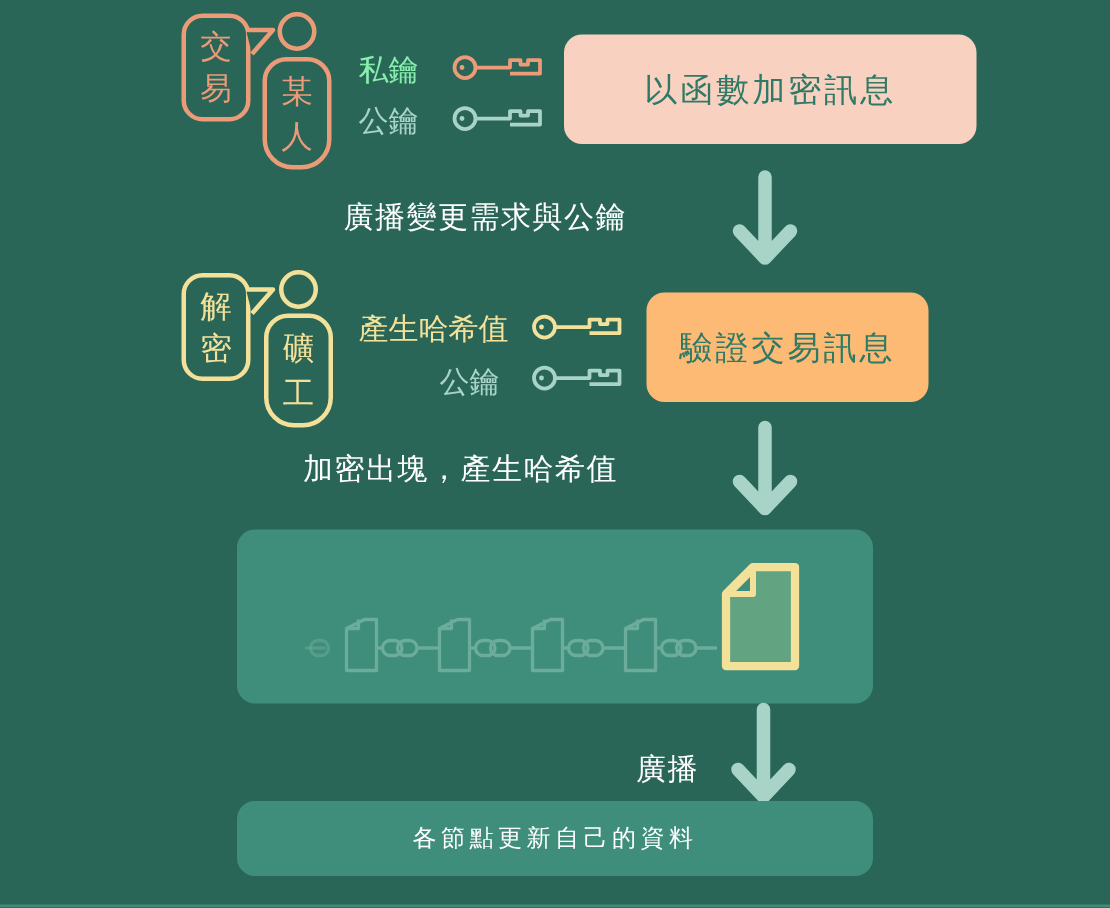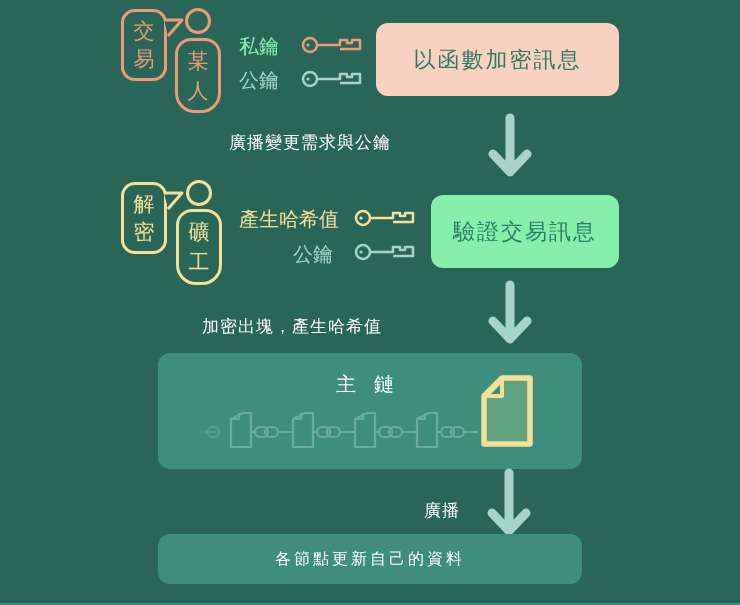--- a/index.html
+++ b/index.html
@@ -23,21 +23,21 @@
     border-radius:16px 16px 20px 20px;
     display:flex; flex-direction:column; align-items:center; justify-content:center;
     font-size:21px; line-height:30px;
   }
   .key-label { position:absolute; font-size:20px; white-space:nowrap; }
   .pill {
     position:absolute; box-sizing:border-box; border-radius:12px;
     display:flex; align-items:center; justify-content:center;
     font-size:22px; color:#2f7a66; letter-spacing:2px;
   }
-  .step-text { position:absolute; color:#ffffff; font-size:17px; letter-spacing:1px; white-space:nowrap; }
+  .step-text { position:absolute; color:#ffffff; font-size:20px; letter-spacing:1px; white-space:nowrap; }
   .arrow { position:absolute; }
   .panel {
     position:absolute; box-sizing:border-box; background:#3f8e7b; border-radius:12px;
   }
   .chain-title { position:absolute; color:#ffffff; font-size:20px; letter-spacing:18px; }
   .final-label { color:#ffffff; font-size:16px; letter-spacing:3px; }
   .bottom-line { position:absolute; left:0; right:0; bottom:0; height:2px; background:#3e8c7a; }
 </style>
 </head>
 <body>
@@ -64,21 +64,21 @@
     <circle cx="8" cy="10" r="1.6" fill="#ec9b78"></circle>
     <path d="M17 10 L40 10 L40 5 L47 5 L47 8 L52 8 L52 5 L60 5 L60 14 L40 14" fill="none" stroke="#ec9b78" stroke-width="2.5" stroke-linejoin="round"></path>
   </svg>
   <span class="key-label" style="left:239px;top:67px;color:#a8d4c8;">公鑰</span>
   <svg class="abs" style="left:300px;top:69px;" width="64" height="20">
     <circle cx="10" cy="10" r="7" fill="none" stroke="#a8d4c8" stroke-width="2.5"></circle>
     <circle cx="8" cy="10" r="1.6" fill="#a8d4c8"></circle>
     <path d="M17 10 L40 10 L40 5 L47 5 L47 8 L52 8 L52 5 L60 5 L60 14 L40 14" fill="none" stroke="#a8d4c8" stroke-width="2.5" stroke-linejoin="round"></path>
   </svg>
 
-  <div class="pill" style="left:376px;top:23px;width:243px;height:73px;background:#f8d1c0;">
+  <div class="pill" style="left:376px;top:23px;width:275px;height:73px;background:#f8d1c0;">
     <span>以函數加密訊息</span>
   </div>
 </div>
 
 <span class="step-text" style="left:229px;top:131px;">廣播變更需求與公鑰</span>
 <svg class="arrow" style="left:487px;top:112px;" width="46" height="66">
   <path d="M23 6 L23 58 M6 42 L23 60 L40 42" fill="none" stroke="#a8d4c8" stroke-width="9" stroke-linecap="round" stroke-linejoin="round"></path>
 </svg>
 
 <div>
@@ -99,32 +99,31 @@
     <circle cx="10" cy="10" r="7" fill="none" stroke="#f3e19a" stroke-width="2.5"></circle>
     <circle cx="8" cy="10" r="1.6" fill="#f3e19a"></circle>
     <path d="M17 10 L40 10 L40 5 L47 5 L47 8 L52 8 L52 5 L60 5 L60 14 L40 14" fill="none" stroke="#f3e19a" stroke-width="2.5" stroke-linejoin="round"></path>
   </svg>
   <span class="key-label" style="left:293px;top:241px;color:#a8d4c8;">公鑰</span>
   <svg class="abs" style="left:353px;top:242px;" width="64" height="20">
     <circle cx="10" cy="10" r="7" fill="none" stroke="#a8d4c8" stroke-width="2.5"></circle>
     <circle cx="8" cy="10" r="1.6" fill="#a8d4c8"></circle>
     <path d="M17 10 L40 10 L40 5 L47 5 L47 8 L52 8 L52 5 L60 5 L60 14 L40 14" fill="none" stroke="#a8d4c8" stroke-width="2.5" stroke-linejoin="round"></path>
   </svg>
-  <div class="pill" style="left:431px;top:195px;width:188px;height:73px;background:#86efac;">
+  <div class="pill" style="left:431px;top:195px;width:188px;height:73px;background:#fdba74;">
     <span>驗證交易訊息</span>
   </div>
 </div>
 
-<span class="step-text" style="left:202px;top:315px;">加密出塊，產生哈希值</span>
+<span class="step-text" style="left:202px;top:299px;">加密出塊，產生哈希值</span>
 <svg class="arrow" style="left:487px;top:279px;" width="46" height="66">
   <path d="M23 6 L23 58 M6 42 L23 60 L40 42" fill="none" stroke="#a8d4c8" stroke-width="9" stroke-linecap="round" stroke-linejoin="round"></path>
 </svg>
 
 <div class="panel" style="left:158px;top:353px;width:424px;height:116px;">
-  <span class="chain-title" style="left:178px;top:18px;">主鏈</span>
 
   <svg class="abs" style="left:45px;top:52px;" width="340" height="50">
     <g fill="none" stroke="#7fb9a8" stroke-width="2.2" opacity="0.7" stroke-linejoin="round">
 
       <path d="M0 27 L14 27" opacity="0.5"></path>
       <rect x="4" y="22" width="12" height="10" rx="5" opacity="0.5"></rect>
 
       <path d="M28 14 L40 8 L48 8 L48 42 L28 42 Z M28 14 L36 14 L36 8"></path>
 
       <rect x="52" y="22" width="13" height="10" rx="5"></rect>

